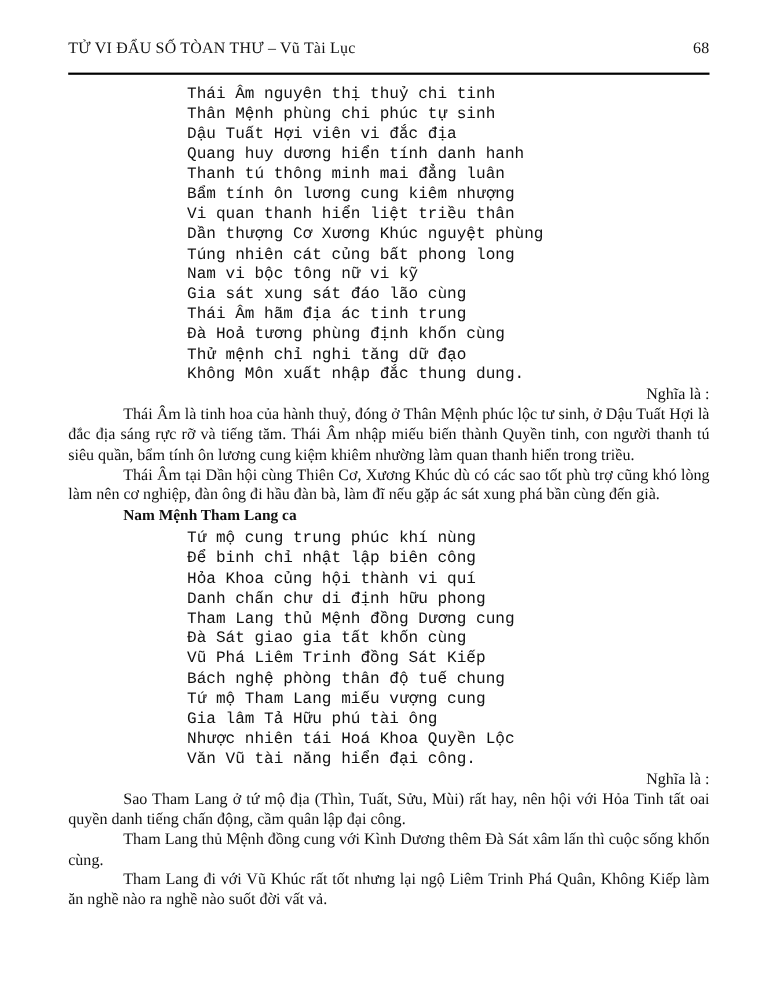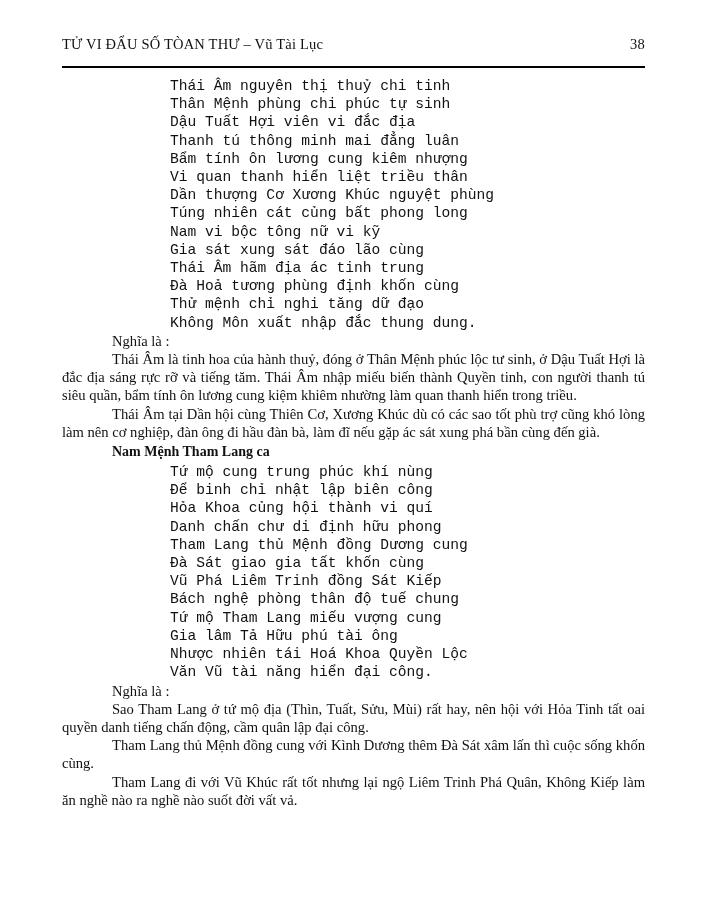--- a/index.html
+++ b/index.html
@@ -28,51 +28,52 @@
     border-bottom: 2px solid #000000;
     width: 100%;
   }
   .content {
     margin-top: 9px;
     font-size: 14.6px;
     line-height: 18.2px;
   }
   .verse { padding-left: 108px; font-family: Liberation Mono, monospace; }
   .verse-line { white-space: nowrap; }
-  .meaning-label { text-indent: 50px; }
+  .meaning-label { text-indent: 50px; text-align: right; }
   .para {
     text-align: justify;
     text-indent: 50px;
   }
   .section-heading {
     font-weight: bold;
     font-size: 14px;
     line-height: 20px;
     margin-left: 50px;
     margin-top: 1px;
     margin-bottom: 1px;
   }
 </style>
 </head>
 <body>
 
 <div class="page">
 
   <div class="header-row">
     <span>TỬ VI ĐẨU SỐ TÒAN THƯ – Vũ Tài Lục</span>
-    <span>38</span>
+    <span>68</span>
   </div>
   <div class="rule"></div>
 
   <div class="content">
 
     <div class="verse">
       <div class="verse-line">Thái Âm nguyên thị thuỷ chi tinh</div>
       <div class="verse-line">Thân Mệnh phùng chi phúc tự sinh</div>
       <div class="verse-line">Dậu Tuất Hợi viên vi đắc địa</div>
+      <div class="verse-line">Quang huy dương hiển tính danh hanh</div>
       <div class="verse-line">Thanh tú thông minh mai đẳng luân</div>
       <div class="verse-line">Bẩm tính ôn lương cung kiêm nhượng</div>
       <div class="verse-line">Vi quan thanh hiển liệt triều thân</div>
       <div class="verse-line">Dần thượng Cơ Xương Khúc nguyệt phùng</div>
       <div class="verse-line">Túng nhiên cát củng bất phong long</div>
       <div class="verse-line">Nam vi bộc tông nữ vi kỹ</div>
       <div class="verse-line">Gia sát xung sát đáo lão cùng</div>
       <div class="verse-line">Thái Âm hãm địa ác tinh trung</div>
       <div class="verse-line">Đà Hoả tương phùng định khốn cùng</div>
       <div class="verse-line">Thử mệnh chỉ nghi tăng dữ đạo</div>

